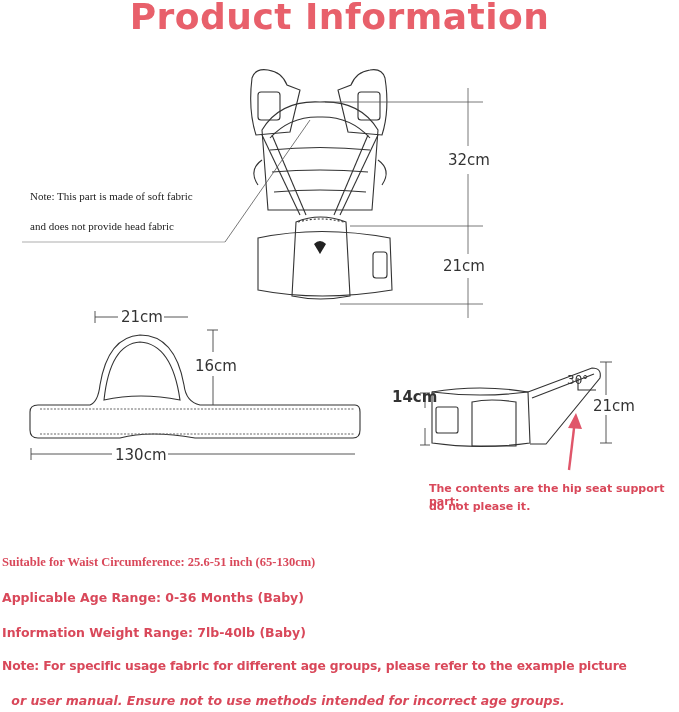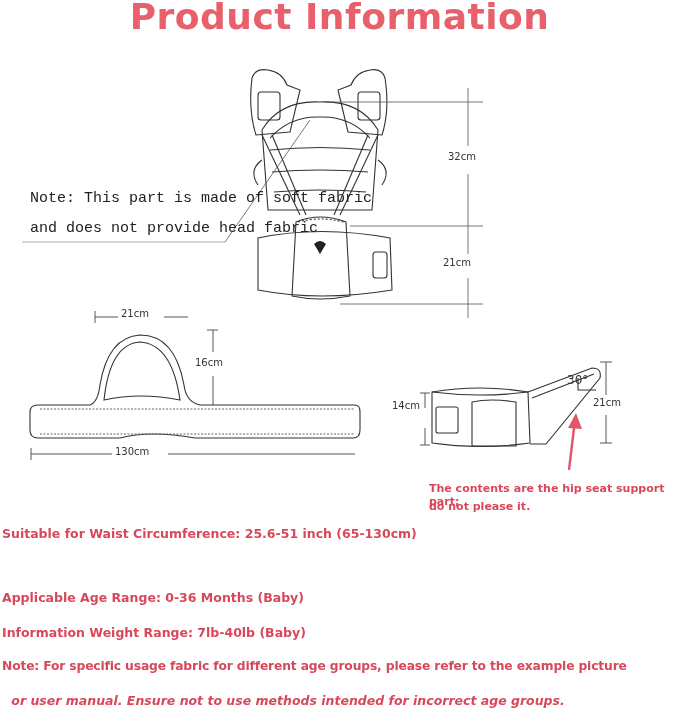--- a/index.html
+++ b/index.html
@@ -2,22 +2,22 @@
 <html><head>
   <meta charset="utf-8">
   <style>
     html, body { margin: 0; padding: 0; background: #ffffff; }
     body { width: 679px; height: 712px; position: relative; overflow: hidden;
            font-family: "DejaVu Sans", "Liberation Sans", sans-serif; }
     .title { position: absolute; left: 0; width: 679px; top: -4px; text-align: center;
              font-family: "DejaVu Sans", sans-serif; font-weight: bold; font-size: 36px;
              color: #e8606b; letter-spacing: 0.5px; }
     svg.art { position: absolute; left: 0; top: 0; }
-    .dim { position: absolute; font-family: "DejaVu Sans", sans-serif; font-size: 10px; color: #333; }
-    .note { position: absolute; font-family: Liberation Mono, monospace; font-size: 15px; color: #222; }
+    .dim { position: absolute; font-family: "DejaVu Sans", sans-serif; font-size: 15px; color: #333; }
+    .note { position: absolute; font-family: Liberation Serif, serif; font-size: 11px; color: #222; }
     .pink { position: absolute; font-family: "DejaVu Sans", sans-serif; font-weight: bold; color: #d9485a; }
     .small-pink { font-size: 11px; }
     .spec { font-size: 12.5px; }
   </style>
 </head>
 <body>
 
 <div class="title">Product Information</div>
 
 <svg class="art" width="679" height="712" viewBox="0 0 679 712">
@@ -110,23 +110,23 @@
 
 <div class="note" style="left:30px; top:190px;">Note: This part is made of soft fabric</div>
 <div class="note" style="left:30px; top:220px;">and does not provide head fabric</div>
 <div class="dim" style="left:448px; top:151px;">32cm</div>
 <div class="dim" style="left:443px; top:257px;">21cm</div>
 
 <div class="dim" style="left:121px; top:308px;">21cm</div>
 <div class="dim" style="left:195px; top:357px;">16cm</div>
 <div class="dim" style="left:115px; top:446px;">130cm</div>
 
-<div class="dim" style="left:392px; top:400px;">14cm</div>
+<div class="dim" style="left:392px; top:388px;font-weight:bold;">14cm</div>
 <div class="dim" style="left:567px; top:373px; font-size:12px;">30°</div>
 <div class="dim" style="left:593px; top:397px;">21cm</div>
 <div class="pink small-pink" style="left:429px; top:482px;">The contents are the hip seat support part;</div>
 <div class="pink small-pink" style="left:429px; top:500px;">do not please it.</div>
 
-<div class="pink spec" style="left:2px; top:526px;">Suitable for Waist Circumference: 25.6-51 inch (65-130cm)</div>
+<div class="pink spec" style="left:2px; top:555px;font-family:Liberation Serif, serif;">Suitable for Waist Circumference: 25.6-51 inch (65-130cm)</div>
 <div class="pink spec" style="left:2px; top:590px;">Applicable Age Range: 0-36 Months (Baby)</div>
 <div class="pink spec" style="left:2px; top:625px;">Information Weight Range: 7lb-40lb (Baby)</div>
 <div class="pink spec" style="left:2px; top:659px; font-size:12.3px; letter-spacing:-0.15px;">Note: For specific usage fabric for different age groups, please refer to the example picture</div>
 <div class="pink spec" style="left:7px; top:693px; white-space:pre;font-style:italic;"> or user manual. Ensure not to use methods intended for incorrect age groups.</div>
 
 </body></html>

